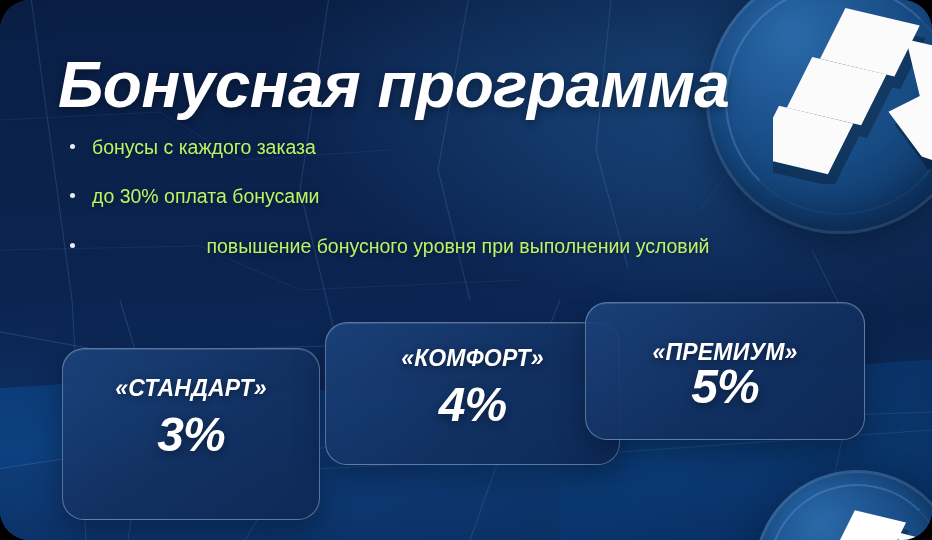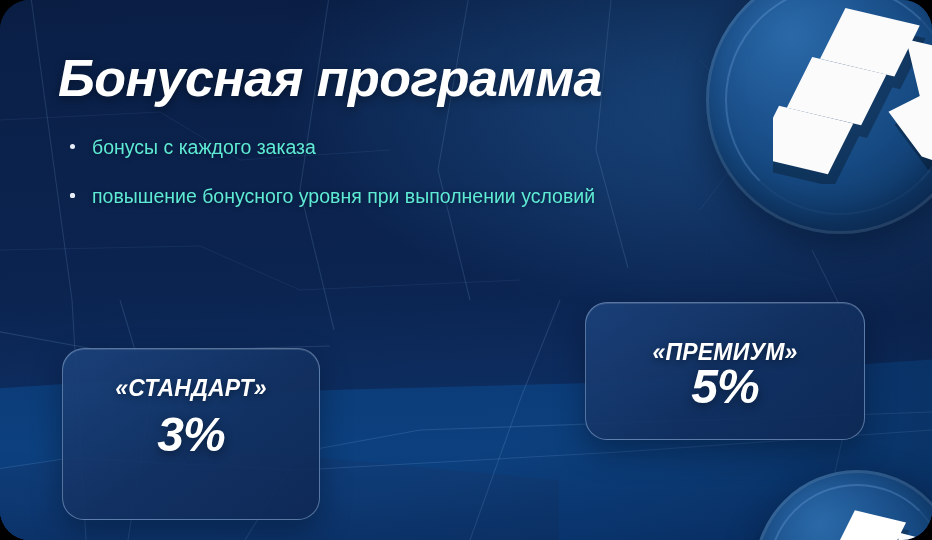--- a/index.html
+++ b/index.html
@@ -103,21 +103,21 @@
   }
   #medallion-top .mark { width: 186px; height: 176px; margin-left: 26px; margin-top: -4px; }
   #medallion-bottom .mark { width: 128px; height: 122px; margin-left: 12px; margin-top: -2px; }
 
   
   .title {
     position: absolute;
     left: 58px;
     top: 48px;
     margin: 0;
-    font-size: 52px;
+    font-size: 64px;
     font-weight: 700;
     font-style: italic;
     letter-spacing: -.5px;
     color: #ffffff;
     text-shadow: 0 3px 10px rgba(0,0,0,.38);
     white-space: nowrap;
   }
 
   .bullets {
     position: absolute;
@@ -127,25 +127,25 @@
     padding: 0;
     list-style: none;
     width: 760px;
   }
   .bullets li {
     position: relative;
     padding-left: 28px;
     margin-bottom: 27px;
     font-size: 19.5px;
     line-height: 1.15;
-    color: #5eead4;
+    color: #bef264;
     white-space: nowrap;
     text-shadow: 0 1px 5px rgba(0,0,0,.35);
   }
-  .bullets li:last-child { margin-bottom: 0; }
+  .bullets li:last-child { margin-bottom: 0; text-align: center; }
   .bullets .dot {
     position: absolute;
     left: 6px;
     top: 8px;
     width: 5px;
     height: 5px;
     border-radius: 50%;
     background: #e8eef8;
   }
 
@@ -268,31 +268,36 @@
 
   <h1 class="title">Бонусная программа</h1>
 
   <ul class="bullets">
     <li>
       <span class="dot"></span>
       <span>бонусы с каждого заказа</span>
     </li>
     <li>
       <span class="dot"></span>
+      <span>до 30% оплата бонусами</span>
     </li>
     <li>
       <span class="dot"></span>
       <span>повышение бонусного уровня при выполнении условий</span>
     </li>
   </ul>
 
   <div class="card" id="card-standard">
     <p class="tier">«СТАНДАРТ»</p>
     <p class="pct">3%</p>
   </div>
 
+  <div class="card" id="card-comfort">
+    <p class="tier">«КОМФОРТ»</p>
+    <p class="pct">4%</p>
+  </div>
 
   <div class="card" id="card-premium">
     <p class="tier">«ПРЕМИУМ»</p>
     <p class="pct">5%</p>
   </div>
 
 </div>
 
 </body></html>

